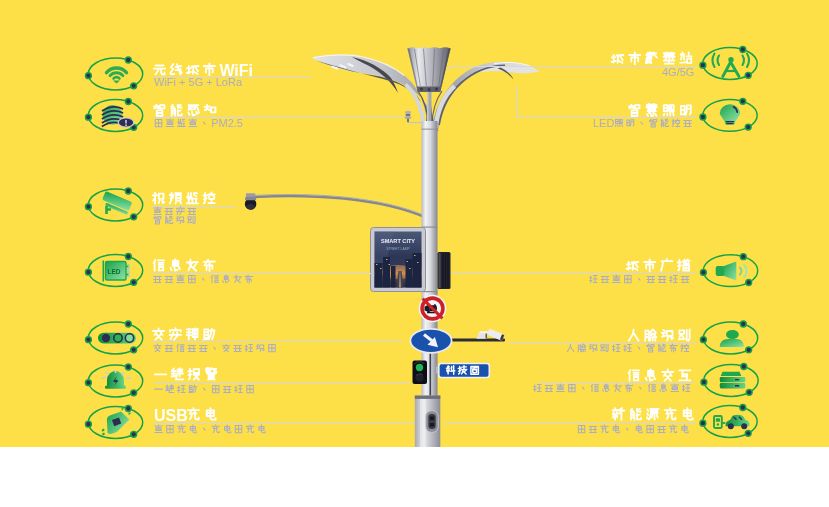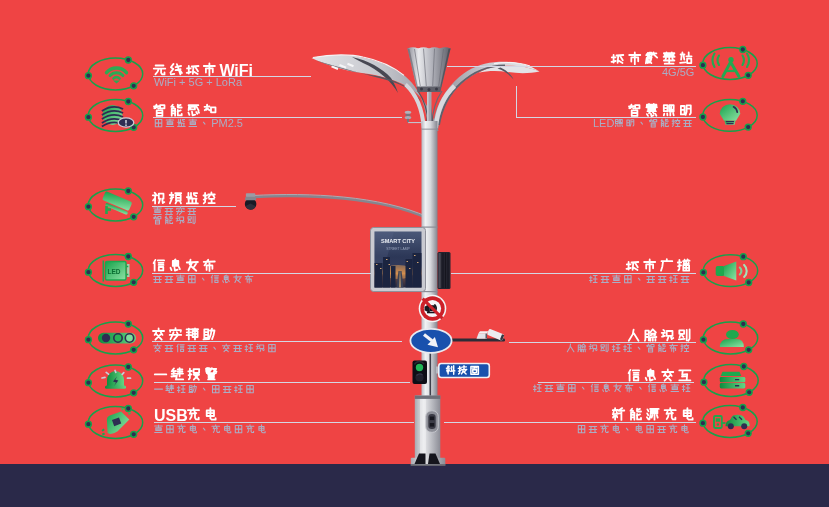--- a/index.html
+++ b/index.html
@@ -1,14 +1,14 @@
 <!DOCTYPE html>
 <html><head><meta charset="utf-8"><style>
 html,body{margin:0;padding:0}
-#stage{position:relative;width:829px;height:507px;background:#ef4444;overflow:hidden;font-family:"Liberation Sans",sans-serif}
+#stage{position:relative;width:829px;height:447px;background:#fde047;overflow:hidden;font-family:"Liberation Sans",sans-serif}
 </style></head><body>
 <div id="stage">
 <div style="position:absolute;left:0;top:464px;width:829px;height:43px;background:#2a2949"></div>
 <svg style="position:absolute;left:0;top:0" width="829" height="507">
 <defs>
 <linearGradient id="pm" x1="0" y1="0" x2="1" y2="0">
  <stop offset="0" stop-color="#b9bac2"></stop>
           <stop offset="0.25" stop-color="#f1f2f4"></stop>
           <stop offset="0.55" stop-color="#d9dade"></stop>
           <stop offset="1" stop-color="#83848e"></stop>

